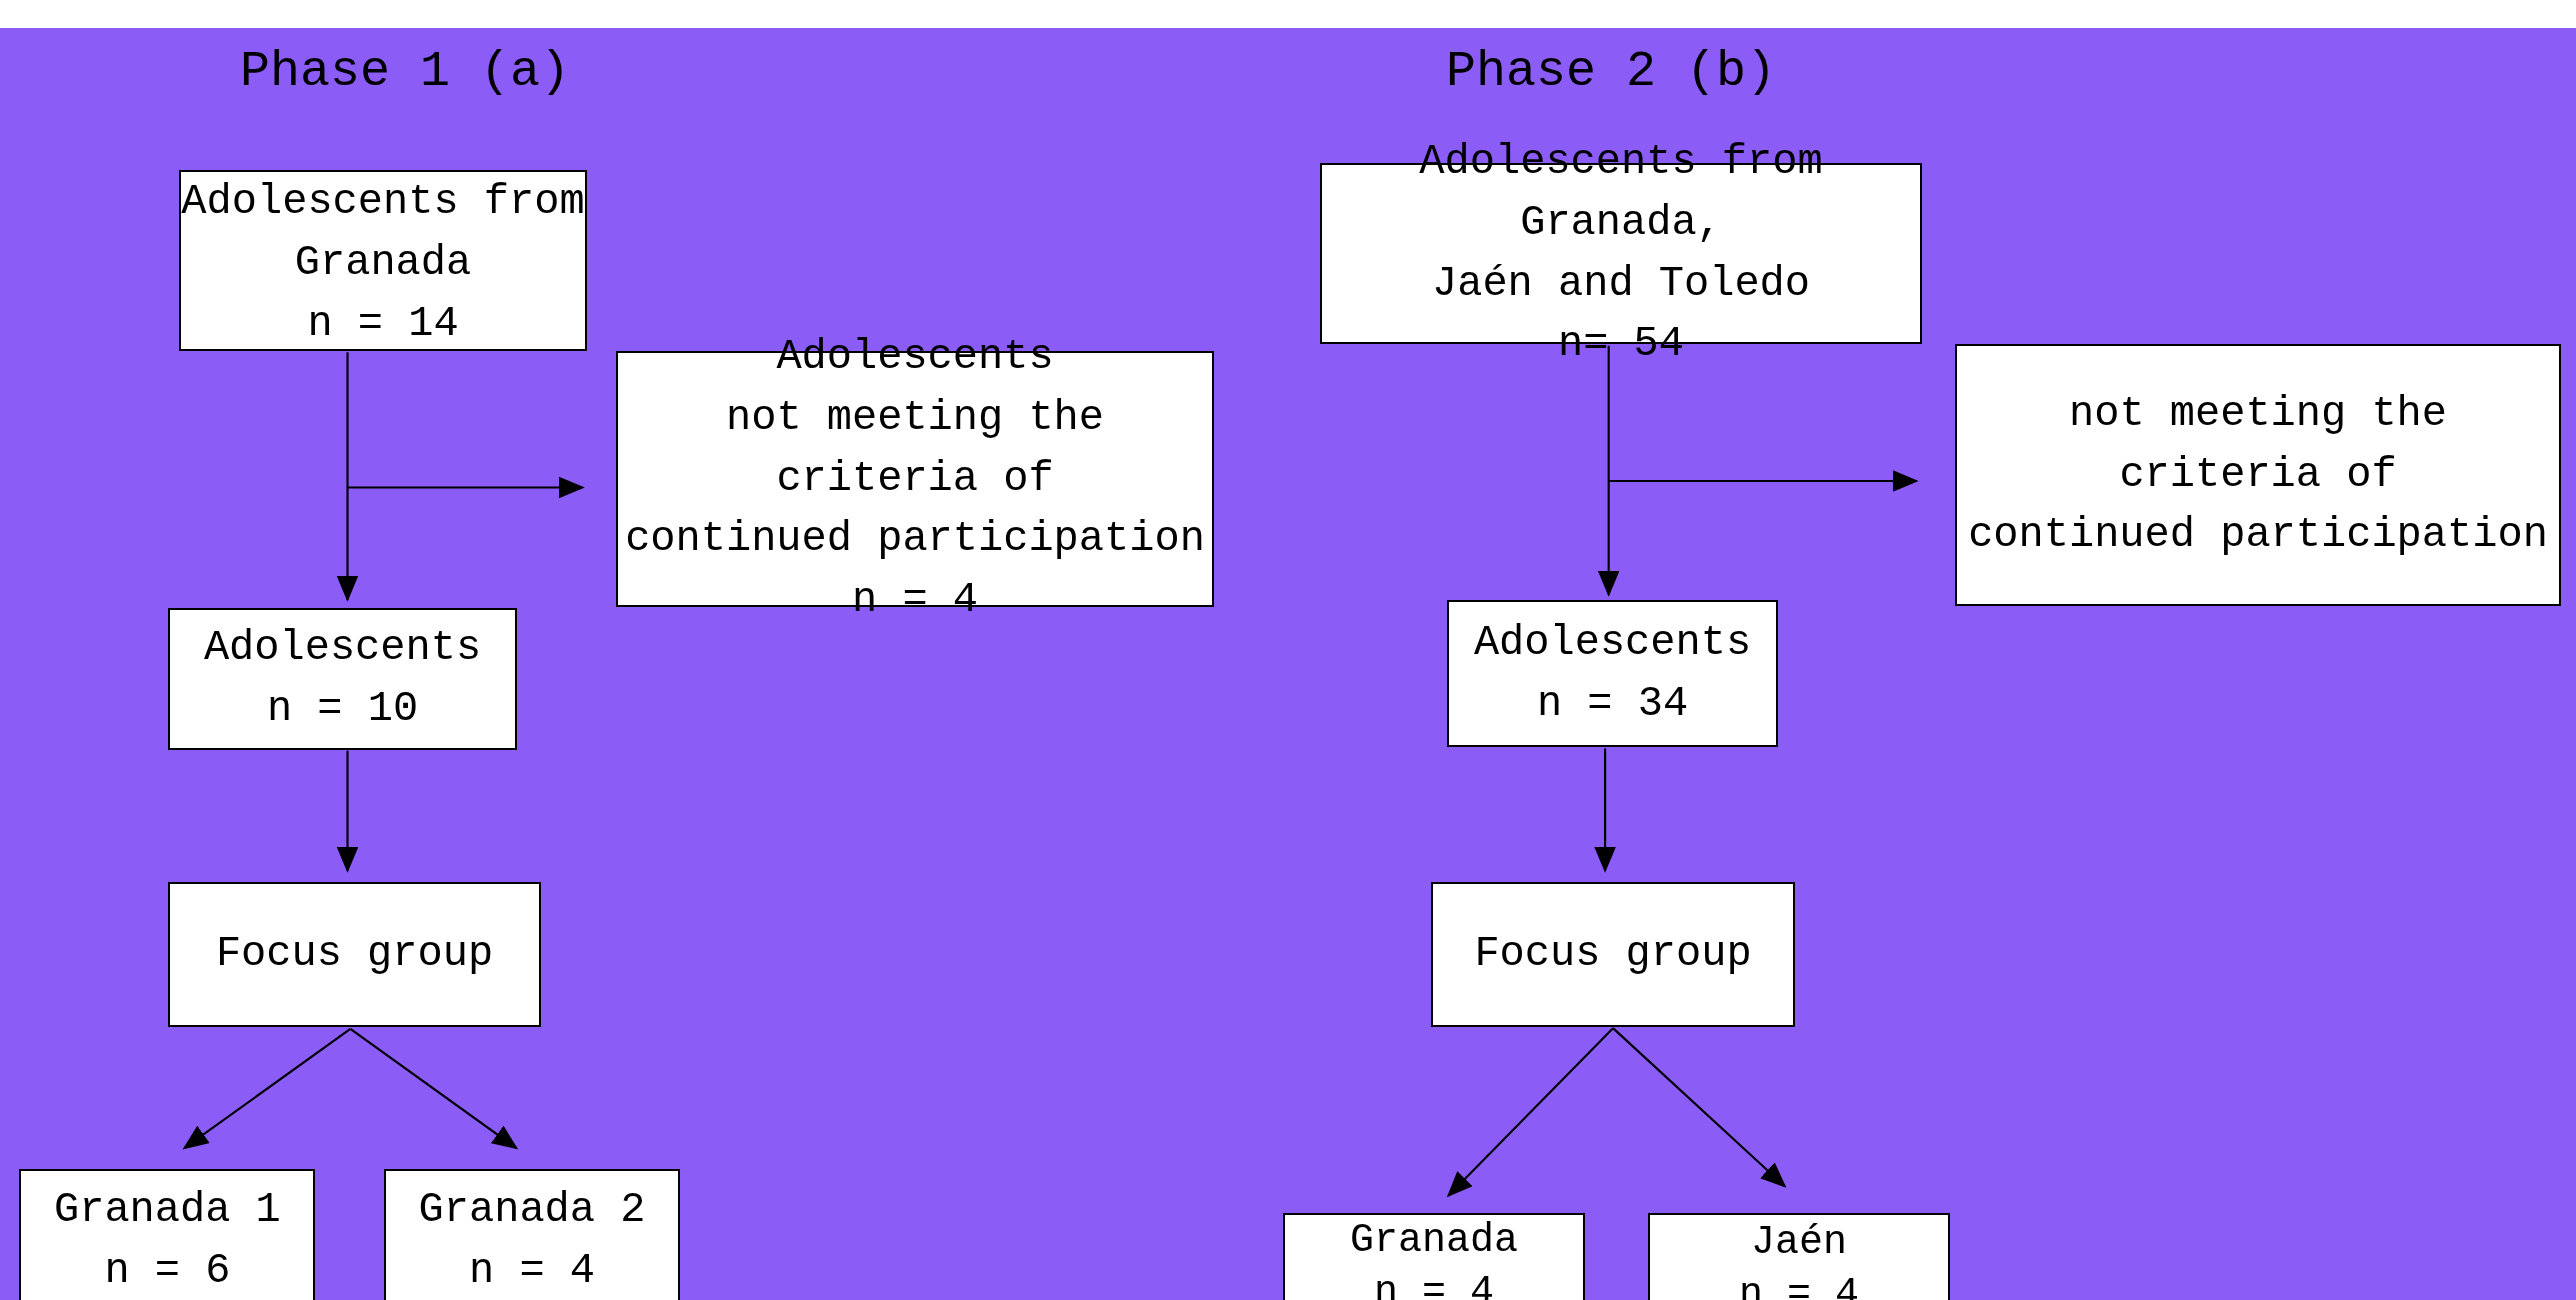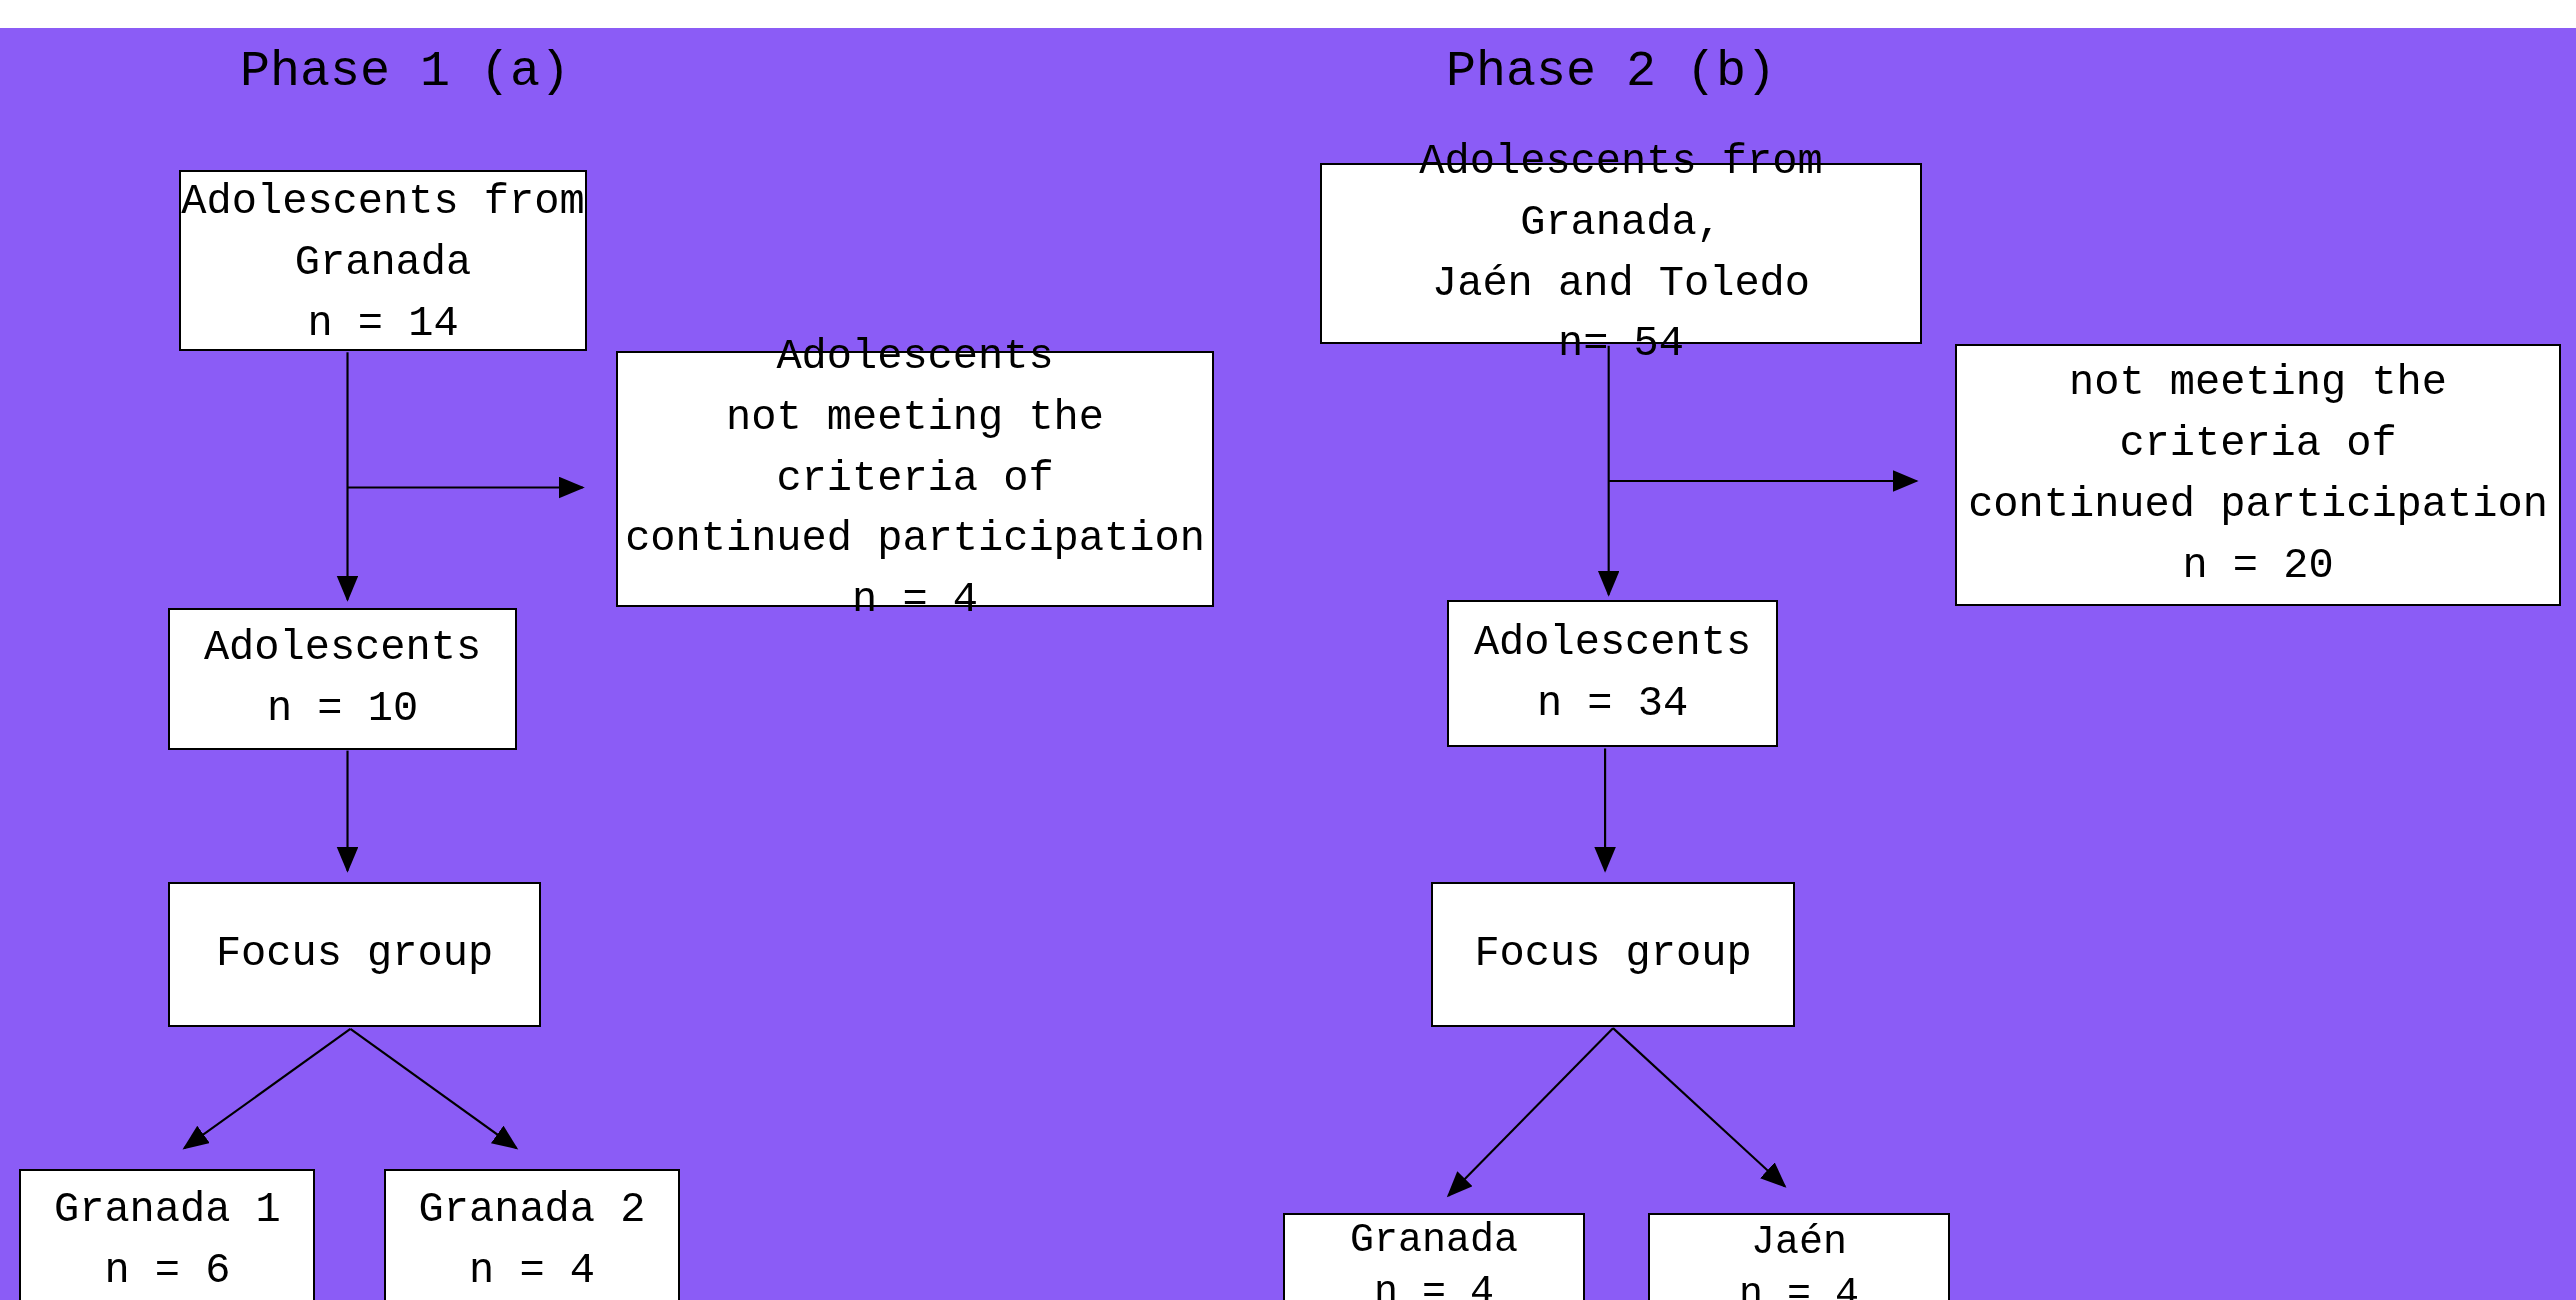--- a/index.html
+++ b/index.html
@@ -102,21 +102,20 @@
 
   <div class="node" style="left:1320px;top:135px;width:602px;height:181px;text-align:center;">
     <div class="ln">Adolescents from Granada,</div>
     <div class="ln">Jaén and Toledo</div>
     <div class="ln">n= 54</div>
   </div>
 
   <div class="node" style="left:1955px;top:316px;width:606px;height:262px;">
     <div class="ln">not meeting the criteria of</div>
     <div class="ln">continued participation</div>
-    <div class="ln">n = 20</div>
   </div>
 
   <div class="node" style="left:1447px;top:572px;width:331px;height:147px;">
     <div class="ln">Adolescents</div>
     <div class="ln">n = 34</div>
   </div>
 
   <div class="node" style="left:1431px;top:854px;width:364px;height:145px;">
     <div class="ln">Focus group</div>
   </div>

